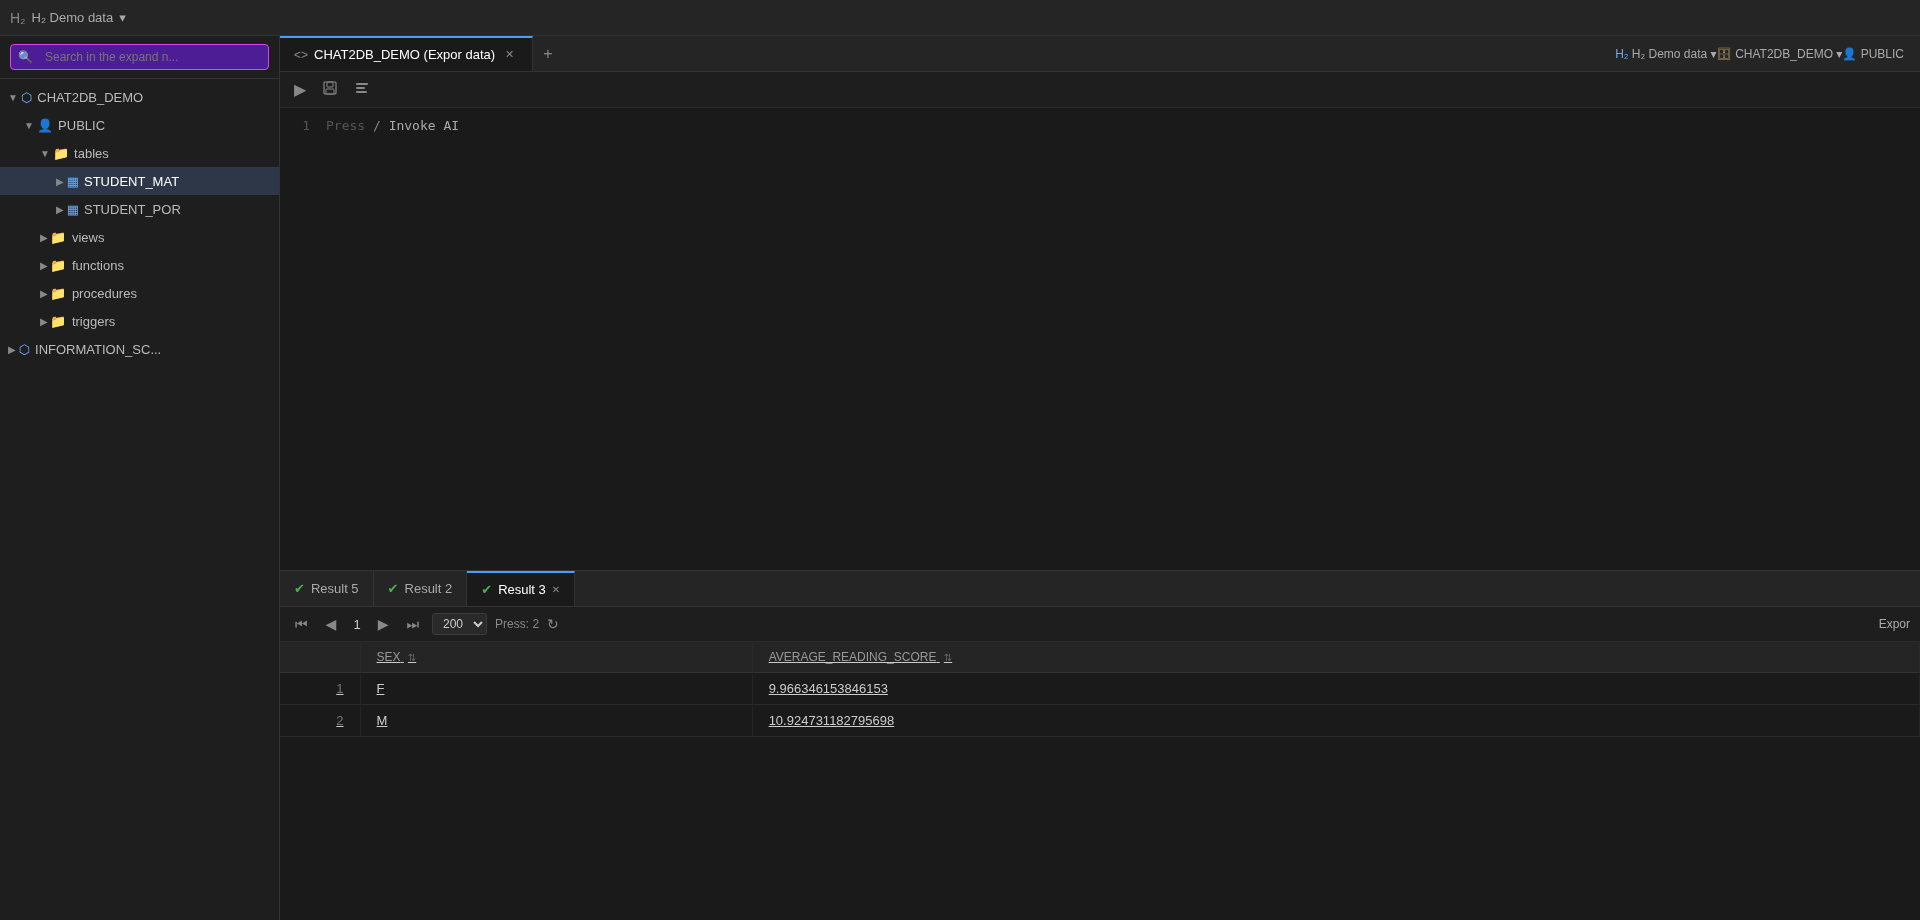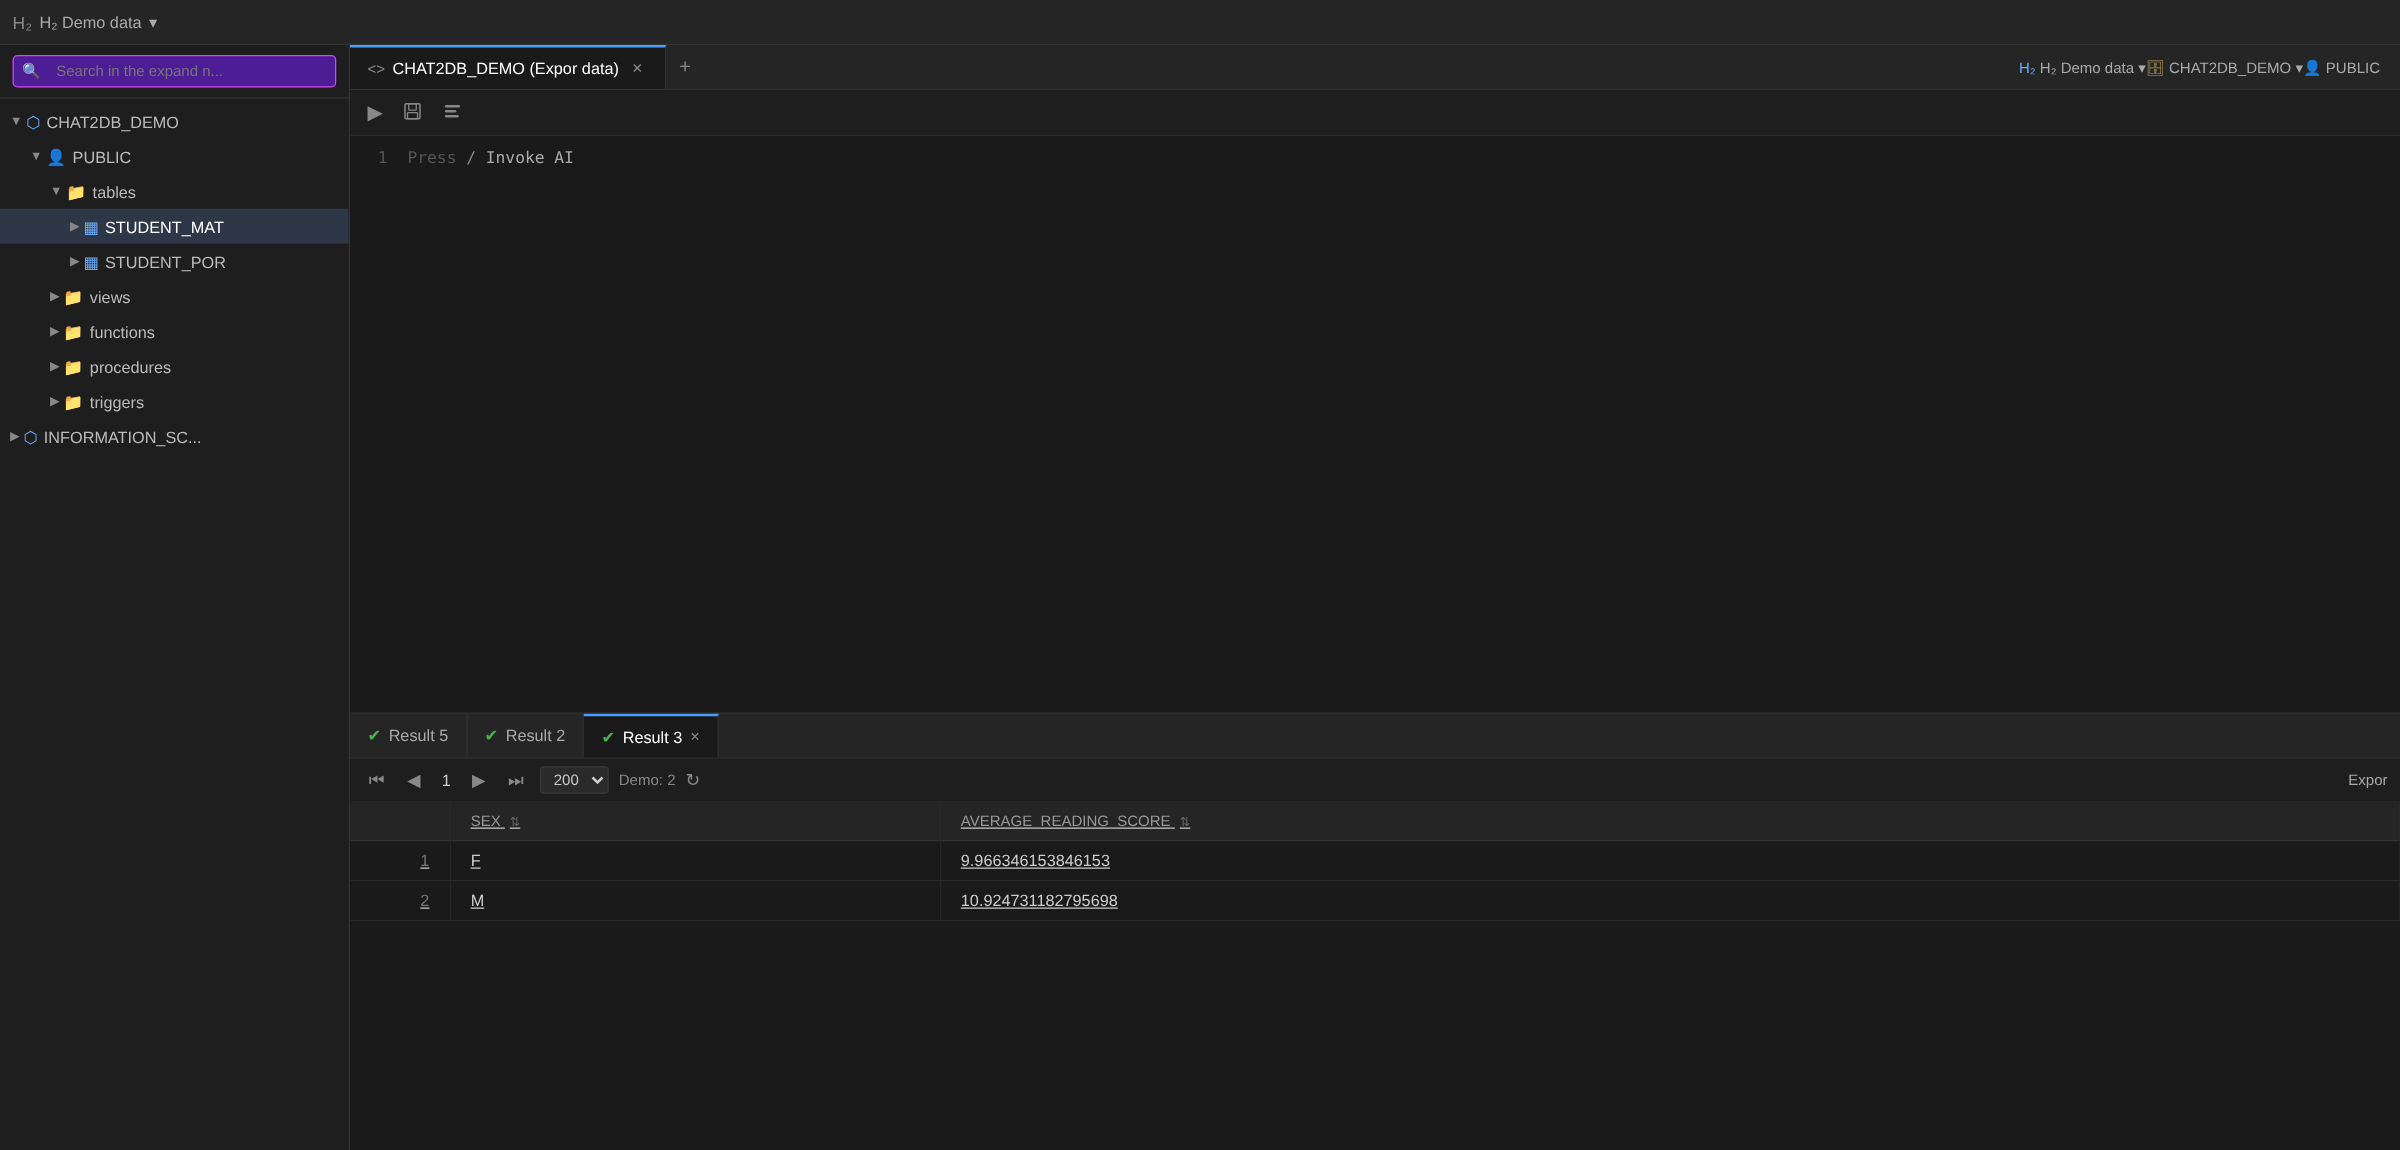--- a/index.html
+++ b/index.html
@@ -493,21 +493,21 @@
         <button class="page-nav-btn">◀</button>
         <span class="page-number">1</span>
         <button class="page-nav-btn">▶</button>
         <button class="page-nav-btn">⏭</button>
         <select class="page-size-select">
           <option>200</option>
           <option>100</option>
           <option>500</option>
         </select>
         <span class="total-label">
-          <span>Demo:</span>
+          <span>Press:</span>
           <span>2</span>
         </span>
         <button class="refresh-btn">↻</button>
         <span class="export-btn">Expor</span>
       </div>
 
       <div class="data-table-wrapper">
         <table class="data-table">
           <thead>
             <tr>

